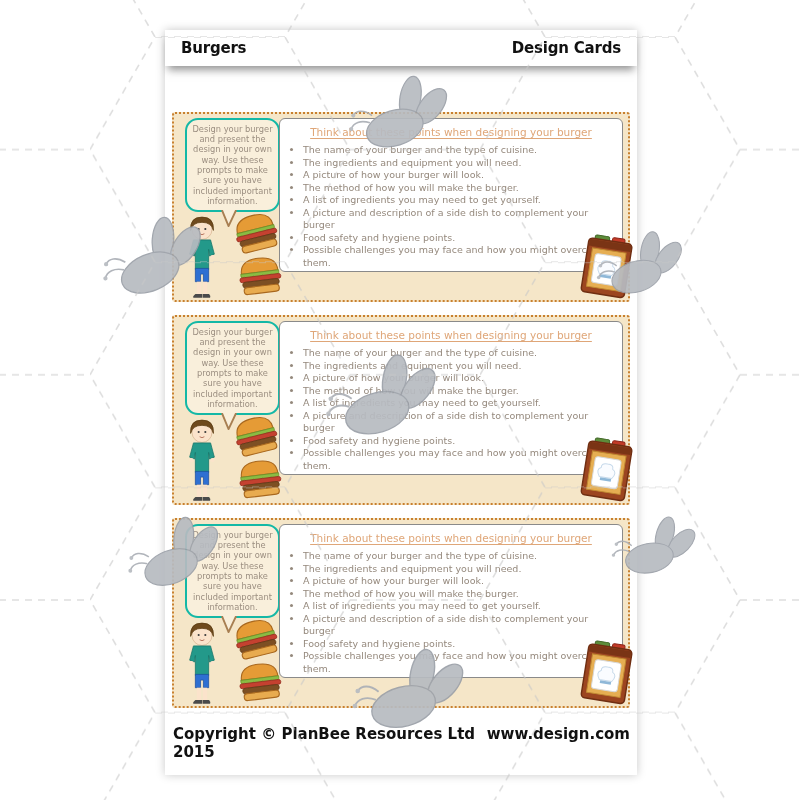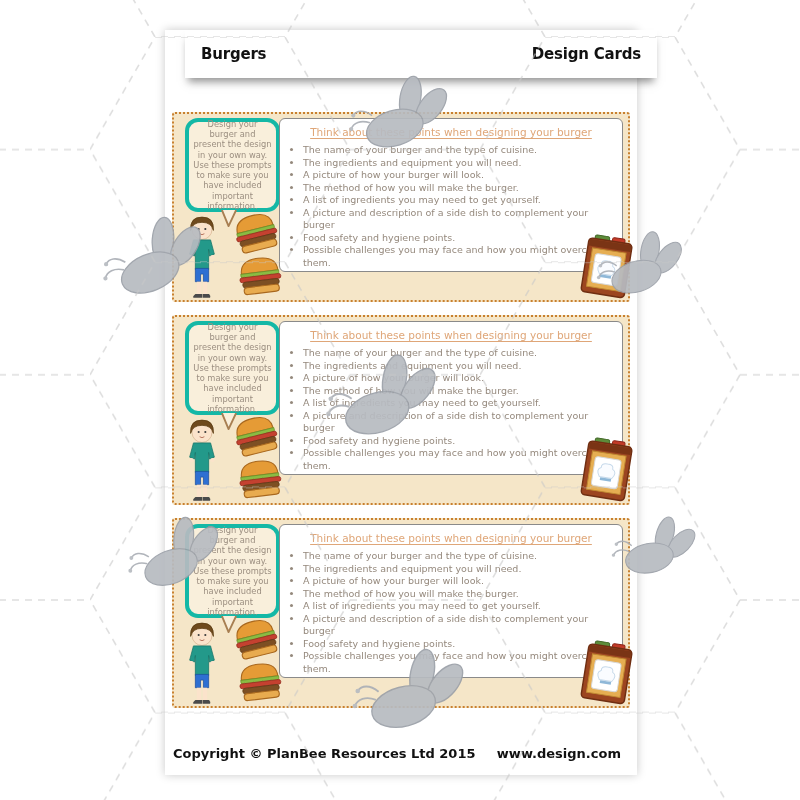--- a/index.html
+++ b/index.html
@@ -9,41 +9,41 @@
     font-family:"DejaVu Sans","Liberation Sans",sans-serif;
   }
   
   .hex-overlay{position:absolute;left:0;top:0;z-index:8;pointer-events:none;}
   
   .sheet{
     position:absolute;left:165px;top:30px;width:472px;height:745px;
     background:#ffffff;box-shadow:0 0 9px rgba(0,0,0,0.22);
   }
   .sheet-header{
-    position:absolute;left:0;top:0;width:100%;height:48px;background:#ffffff;
+    position:absolute;left:0;top:0;width:100%;height:36px;background:#ffffff;
     box-shadow:0 7px 8px -3px rgba(60,60,60,0.55);
     display:flex;justify-content:space-between;align-items:center;
-    padding:0 16px;box-sizing:border-box;z-index:2;margin-left:20px;
+    padding:0 16px;box-sizing:border-box;z-index:2;
   }
   .header-title{font-weight:bold;font-size:15px;color:#111;letter-spacing:-0.2px;}
   .sheet-footer{
     position:absolute;left:0;bottom:14px;width:100%;box-sizing:border-box;
-    padding:0 16px 0 8px;display:flex;justify-content:space-between;
-    font-size:13px;font-weight:bold;color:#111;
+    padding:0 7px 0 8px;display:flex;justify-content:space-between;
+    font-size:15px;font-weight:bold;color:#111;
   }
   
   .prompt-card{
     position:absolute;left:7px;width:458px;height:190px;
     background:#f5e6c8;border:2px dotted #c8802f;border-radius:3px;
     box-sizing:border-box;
   }
   #card-1{top:82px}#card-2{top:285px}#card-3{top:488px}
   .speech-bubble{
     position:absolute;left:11px;top:4px;width:95px;height:94px;
-    background:#f9efdb;border:4px solid #14b8a6;border-radius:13px;
+    background:#f9efdb;border:2px solid #14b8a6;border-radius:13px;
     box-sizing:border-box;display:flex;align-items:center;justify-content:center;
     padding:3px 4px;text-align:center;
     font-size:8.3px;line-height:1.24;color:#9b8e80;
   }
   .bubble-tail{position:absolute;left:47px;top:96px;}
   .inner-panel{
     position:absolute;left:105px;top:4px;width:344px;height:154px;
     background:#ffffff;border:1px solid #8a8a8a;border-radius:6px;
     box-sizing:border-box;overflow:hidden;
   }

